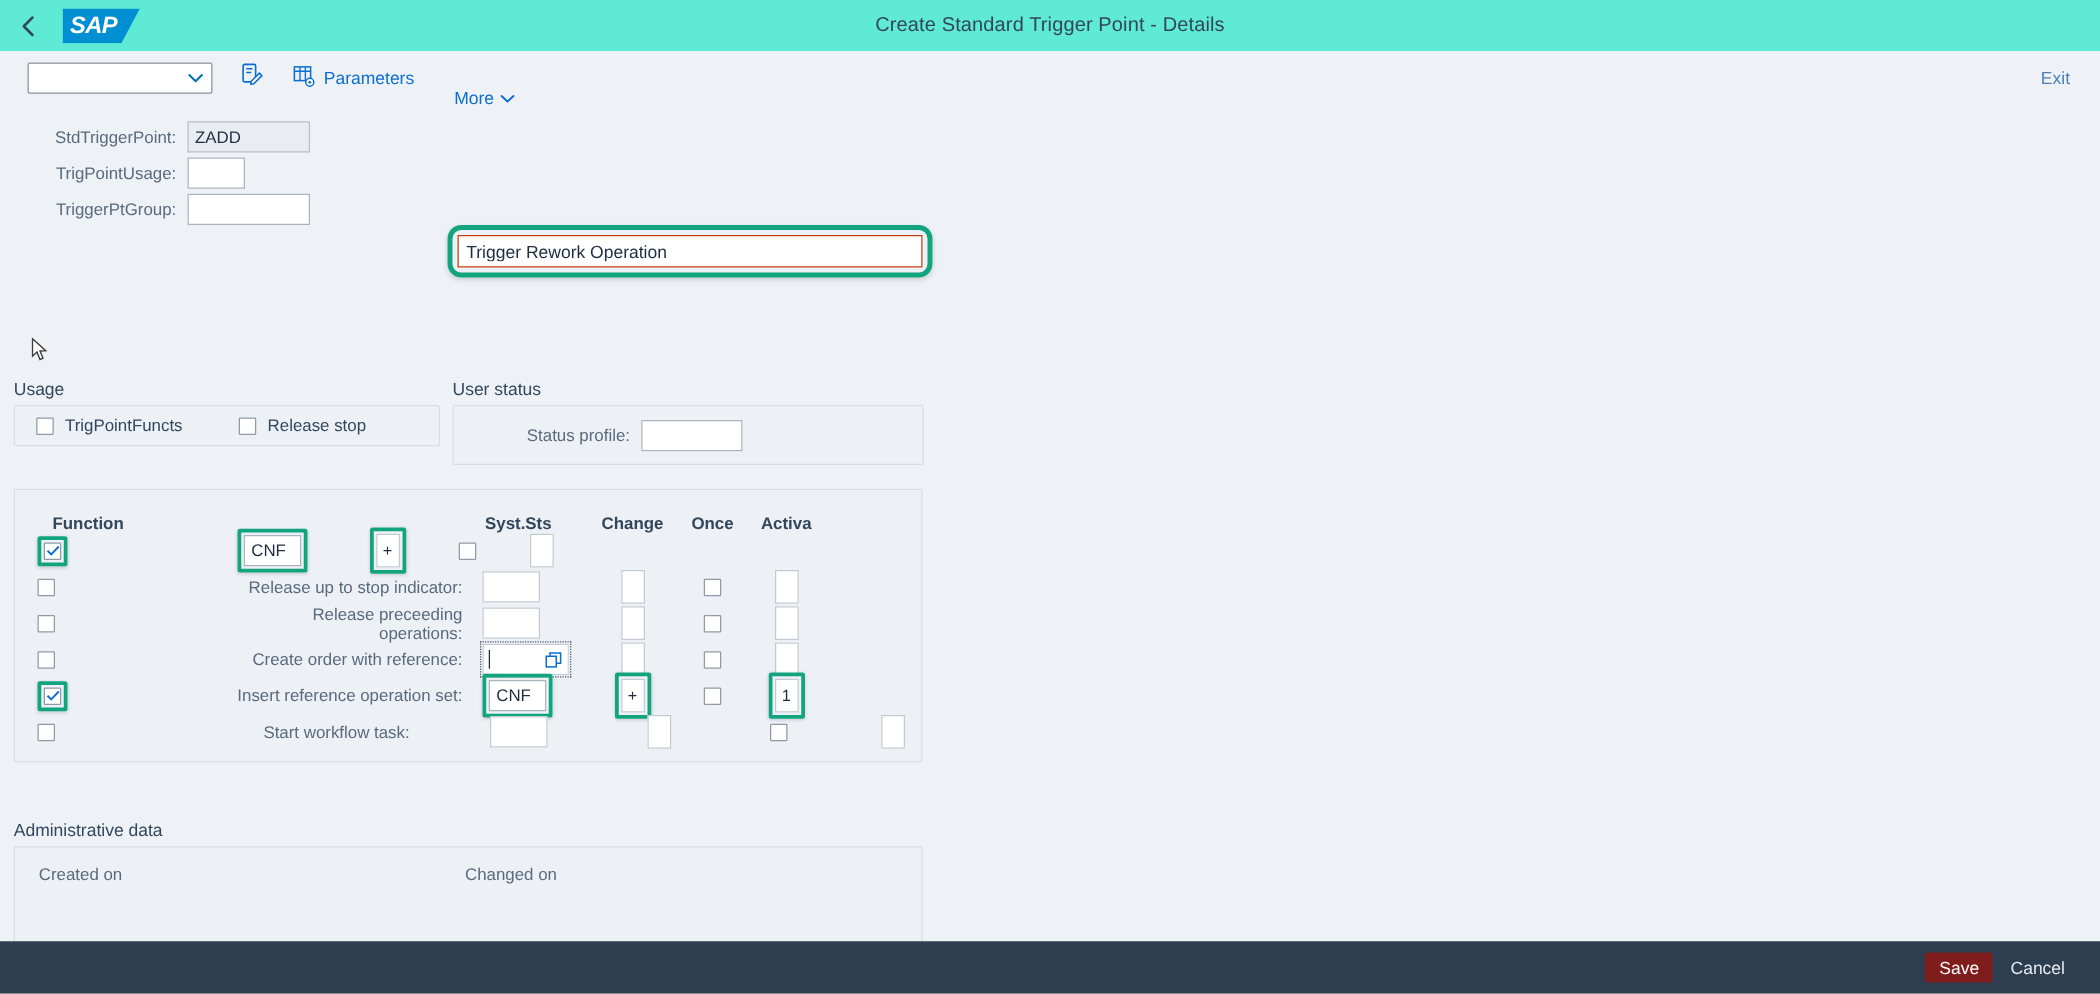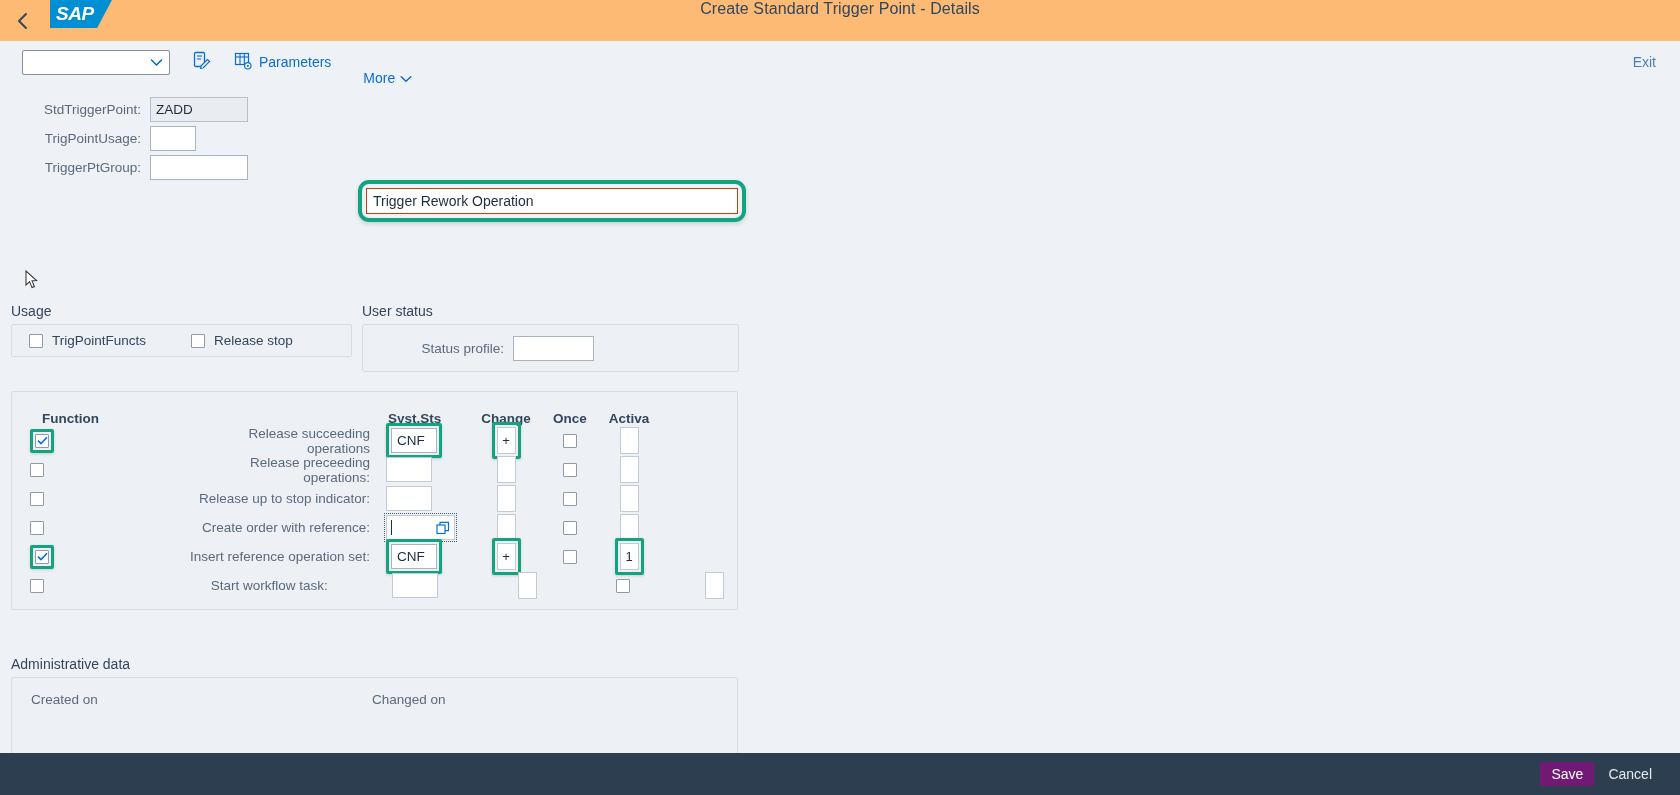--- a/index.html
+++ b/index.html
@@ -6,21 +6,21 @@
   html, body {
     width: 1680px; height: 795px;
     font-family: "Liberation Sans", sans-serif;
     background: #eef2f6;
     overflow: hidden;
   }
   #app { position: relative; width: 1680px; height: 795px; background: #eef2f6; }
 
   
   .shell-header {
-    height: 41px; background: #fdba74; display: flex; align-items: flex-start;
+    height: 41px; background: #5eead4; display: flex; align-items: center;
     position: relative;
   }
   .back-btn {
     width: 44px; height: 41px; display: flex; align-items: center; justify-content: center;
     cursor: pointer;
   }
   .back-btn svg { display:block; }
   .sap-logo {
     width: 62px; height: 28px; position: relative; margin-left: 6px;
     display:flex; align-items:center; justify-content:flex-start;
@@ -163,21 +163,21 @@
   .admin-c1 { width: 360px; padding-left: 19px; font-size: 13.5px; color: #5a6a7c; }
   .admin-c2 { font-size: 13.5px; color: #5a6a7c; }
 
   
   .footer {
     position: absolute; left: 0; bottom: 0; width: 1680px; height: 42px;
     background: #2c3e50; display: flex; align-items: center; justify-content: flex-end;
     padding-right: 20px; gap: 6px;
   }
   .btn-save {
-    background: #701a75; color: #fff; font-size: 14px; border: none;
+    background: #7f1d1d; color: #fff; font-size: 14px; border: none;
     height: 24px; padding: 0 11px; border-radius: 2px; cursor: pointer;
     font-family: "Liberation Sans", sans-serif;
   }
   .btn-cancel {
     background: transparent; color: #e6eaef; font-size: 14px; border: none;
     height: 24px; padding: 0 8px; cursor: pointer;
     font-family: "Liberation Sans", sans-serif;
   }
 
   
@@ -323,21 +323,20 @@
         <div class="tpf-row">
           <div class="c-func">
             <span class="hl-thin">
               <span class="cbx checked">
                 <svg width="11" height="9" viewBox="0 0 11 9">
                   <polyline points="1,4.6 4,7.6 10,1.2" fill="none" stroke="#0a6ed1" stroke-width="1.5"></polyline>
                 </svg>
               </span>
             </span>
           </div>
-          <div class="c-label">Release succeeding operations</div>
           <div class="c-sts">
             <span class="hl-thin">
               <input class="inp sts-inp" value="CNF" style="">
             </span>
           </div>
           <div class="c-chg">
             <span class="hl-thin">
               <input class="narrow-inp" value="+" style="">
             </span>
           </div>
@@ -350,21 +349,21 @@
             <input class="narrow-inp" value="" style="">
           </div>
         </div>
 
         <div class="tpf-row">
           <div class="c-func">
             <span class="cbx">
               
             </span>
           </div>
-          <div class="c-label">Release preceeding operations:</div>
+          <div class="c-label">Release up to stop indicator:</div>
           <div class="c-sts">
             <input class="inp sts-inp" style="border-color: rgb(194, 203, 212);" value="">
           </div>
           <div class="c-chg">
             <input class="narrow-inp" value="" style="">
           </div>
           <div class="c-once">
             <span class="cbx">
               
             </span>
@@ -373,21 +372,21 @@
             <input class="narrow-inp" value="" style="">
           </div>
         </div>
 
         <div class="tpf-row">
           <div class="c-func">
             <span class="cbx">
               
             </span>
           </div>
-          <div class="c-label">Release up to stop indicator:</div>
+          <div class="c-label">Release preceeding operations:</div>
           <div class="c-sts">
             <input class="inp sts-inp" style="border-color: rgb(194, 203, 212);" value="">
           </div>
           <div class="c-chg">
             <input class="narrow-inp" value="" style="">
           </div>
           <div class="c-once">
             <span class="cbx">
               
             </span>

